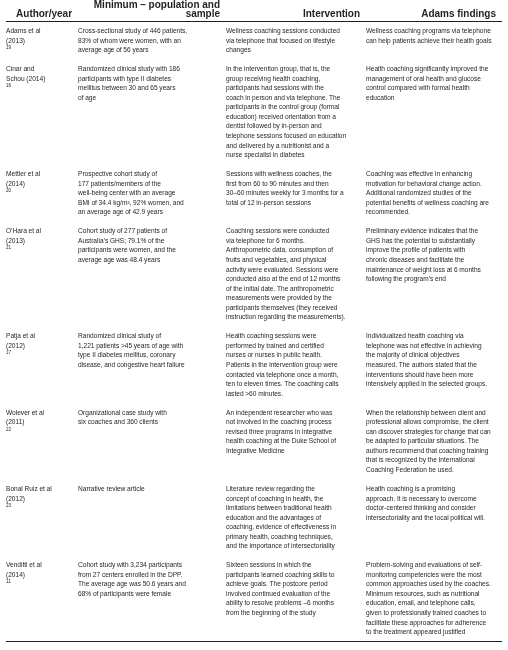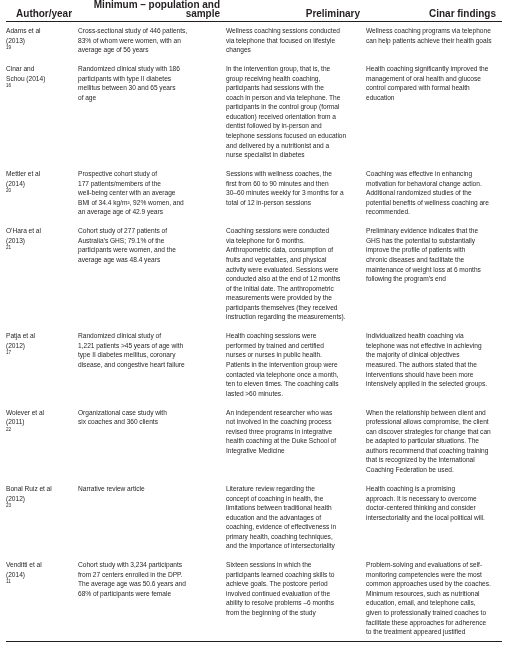--- a/index.html
+++ b/index.html
@@ -77,22 +77,22 @@
     <colgroup>
       <col class="c-author">
       <col class="c-outline">
       <col class="c-interv">
       <col class="c-findings">
     </colgroup>
     <thead>
       <tr>
         <th>Author/year</th>
         <th>Minimum – population and sample</th>
-        <th>Preliminary</th>
-        <th>Cinar findings</th>
+        <th>Intervention</th>
+        <th>Adams findings</th>
       </tr>
     </thead>
     <tbody>
       <tr>
         <td><span class="cell-text nowrapname">Adams et al
 (2013)</span><sup>19</sup></td>
         <td>
             <span class="cell-text">Cross-sectional study of 446 patients,
 83% of whom were women, with an
 average age of 56 years</span>

